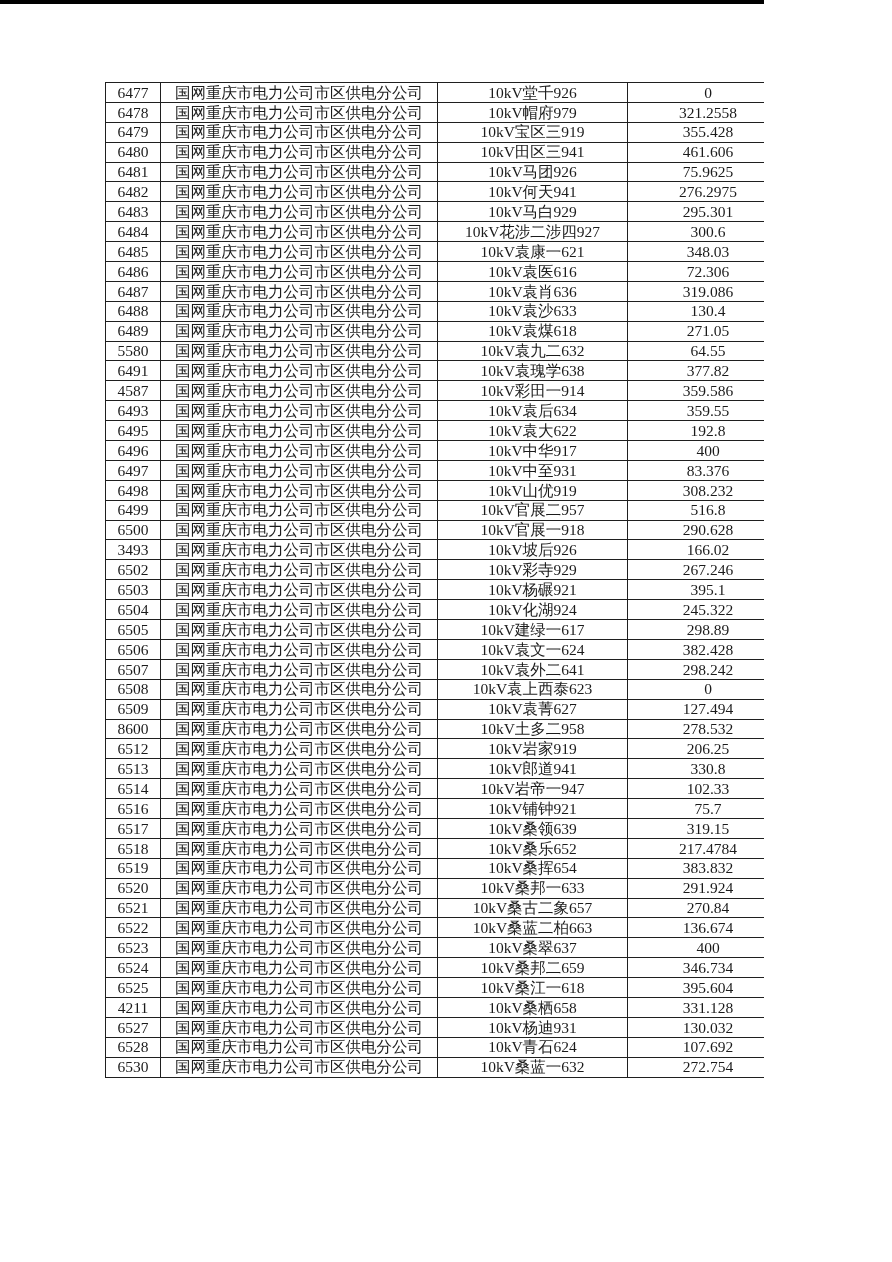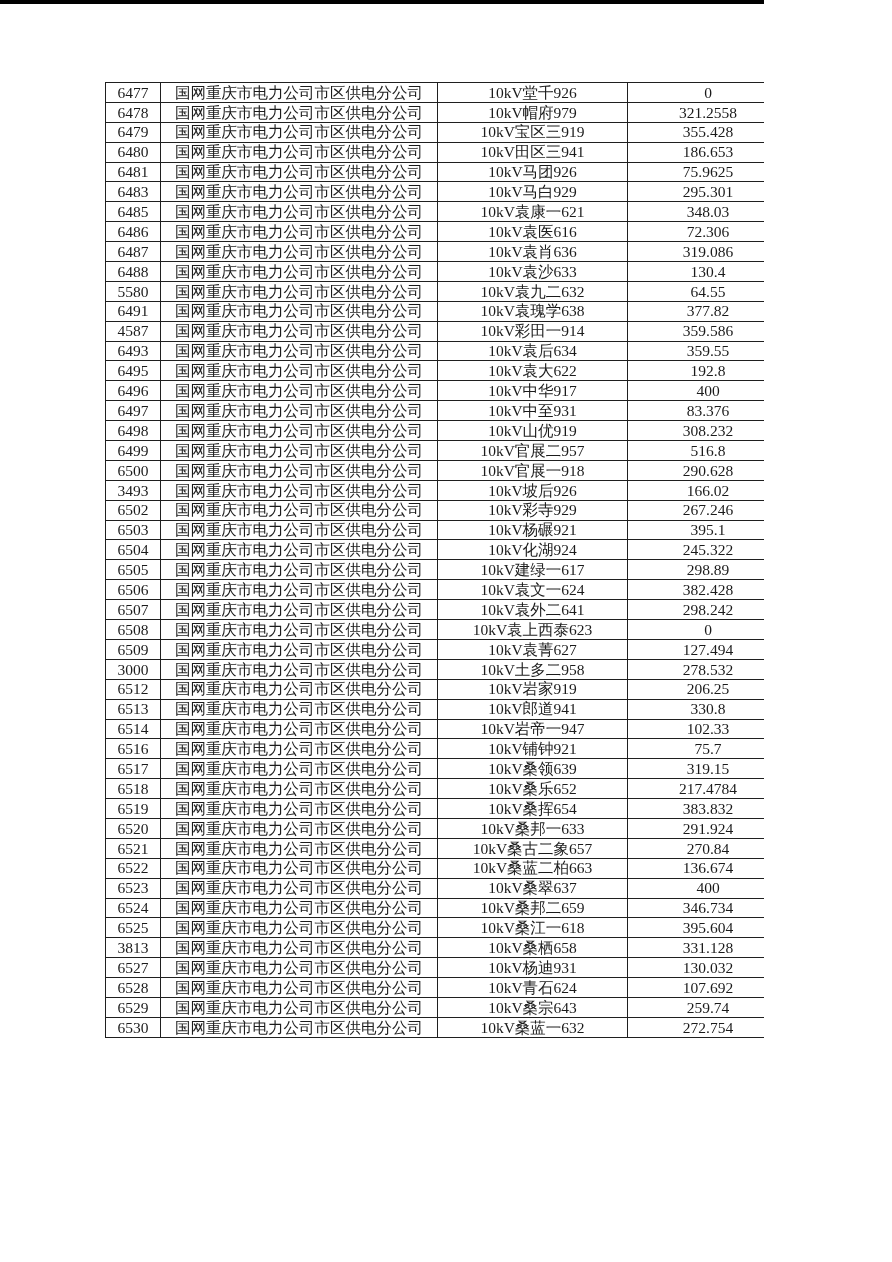--- a/index.html
+++ b/index.html
@@ -76,35 +76,47 @@
         <tr>
           <td>6479</td>
           <td>国网重庆市电力公司市区供电分公司</td>
           <td>10kV宝区三919</td>
           <td>355.428</td>
         </tr>
         <tr>
           <td>6480</td>
           <td>国网重庆市电力公司市区供电分公司</td>
           <td>10kV田区三941</td>
-          <td>186.653</td>
+          <td>461.606</td>
         </tr>
         <tr>
           <td>6481</td>
           <td>国网重庆市电力公司市区供电分公司</td>
           <td>10kV马团926</td>
           <td>75.9625</td>
         </tr>
         <tr>
+          <td>6482</td>
+          <td>国网重庆市电力公司市区供电分公司</td>
+          <td>10kV何天941</td>
+          <td>276.2975</td>
+        </tr>
+        <tr>
           <td>6483</td>
           <td>国网重庆市电力公司市区供电分公司</td>
           <td>10kV马白929</td>
           <td>295.301</td>
         </tr>
         <tr>
+          <td>6484</td>
+          <td>国网重庆市电力公司市区供电分公司</td>
+          <td>10kV花涉二涉四927</td>
+          <td>300.6</td>
+        </tr>
+        <tr>
           <td>6485</td>
           <td>国网重庆市电力公司市区供电分公司</td>
           <td>10kV袁康一621</td>
           <td>348.03</td>
         </tr>
         <tr>
           <td>6486</td>
           <td>国网重庆市电力公司市区供电分公司</td>
           <td>10kV袁医616</td>
           <td>72.306</td>
@@ -115,20 +127,26 @@
           <td>10kV袁肖636</td>
           <td>319.086</td>
         </tr>
         <tr>
           <td>6488</td>
           <td>国网重庆市电力公司市区供电分公司</td>
           <td>10kV袁沙633</td>
           <td>130.4</td>
         </tr>
         <tr>
+          <td>6489</td>
+          <td>国网重庆市电力公司市区供电分公司</td>
+          <td>10kV袁煤618</td>
+          <td>271.05</td>
+        </tr>
+        <tr>
           <td>5580</td>
           <td>国网重庆市电力公司市区供电分公司</td>
           <td>10kV袁九二632</td>
           <td>64.55</td>
         </tr>
         <tr>
           <td>6491</td>
           <td>国网重庆市电力公司市区供电分公司</td>
           <td>10kV袁瑰学638</td>
           <td>377.82</td>
@@ -229,21 +247,21 @@
           <td>10kV袁上西泰623</td>
           <td>0</td>
         </tr>
         <tr>
           <td>6509</td>
           <td>国网重庆市电力公司市区供电分公司</td>
           <td>10kV袁菁627</td>
           <td>127.494</td>
         </tr>
         <tr>
-          <td>3000</td>
+          <td>8600</td>
           <td>国网重庆市电力公司市区供电分公司</td>
           <td>10kV土多二958</td>
           <td>278.532</td>
         </tr>
         <tr>
           <td>6512</td>
           <td>国网重庆市电力公司市区供电分公司</td>
           <td>10kV岩家919</td>
           <td>206.25</td>
         </tr>
@@ -313,42 +331,36 @@
           <td>10kV桑邦二659</td>
           <td>346.734</td>
         </tr>
         <tr>
           <td>6525</td>
           <td>国网重庆市电力公司市区供电分公司</td>
           <td>10kV桑江一618</td>
           <td>395.604</td>
         </tr>
         <tr>
-          <td>3813</td>
+          <td>4211</td>
           <td>国网重庆市电力公司市区供电分公司</td>
           <td>10kV桑栖658</td>
           <td>331.128</td>
         </tr>
         <tr>
           <td>6527</td>
           <td>国网重庆市电力公司市区供电分公司</td>
           <td>10kV杨迪931</td>
           <td>130.032</td>
         </tr>
         <tr>
           <td>6528</td>
           <td>国网重庆市电力公司市区供电分公司</td>
           <td>10kV青石624</td>
           <td>107.692</td>
-        </tr>
-        <tr>
-          <td>6529</td>
-          <td>国网重庆市电力公司市区供电分公司</td>
-          <td>10kV桑宗643</td>
-          <td>259.74</td>
         </tr>
         <tr>
           <td>6530</td>
           <td>国网重庆市电力公司市区供电分公司</td>
           <td>10kV桑蓝一632</td>
           <td>272.754</td>
         </tr>
       </tbody>
   </table>
 </div>

